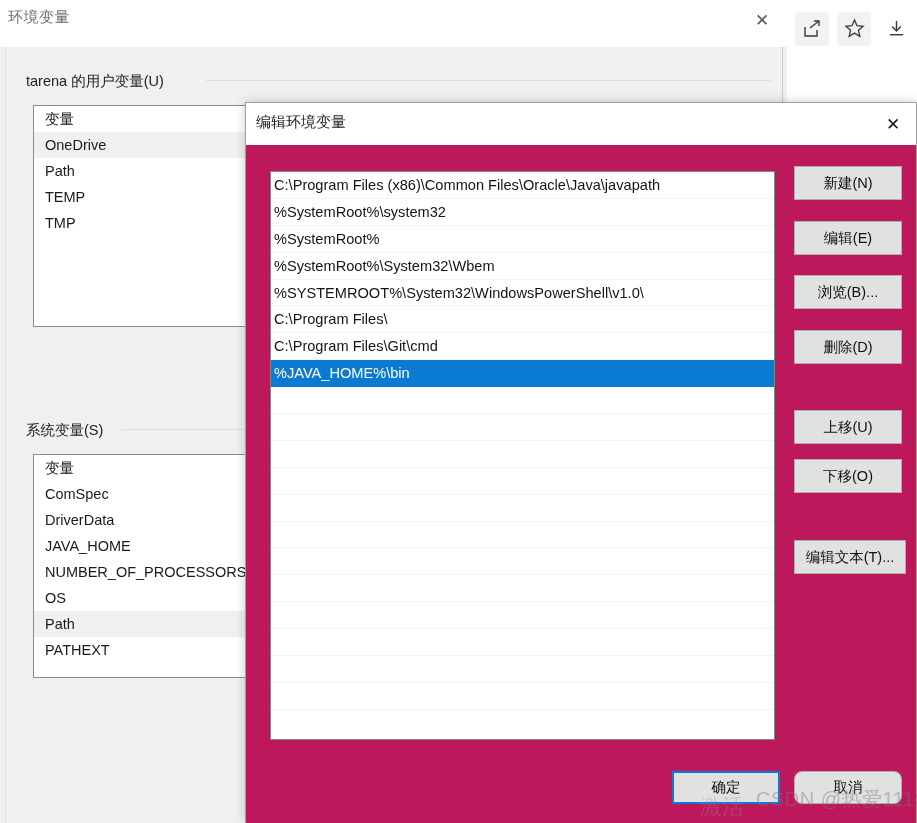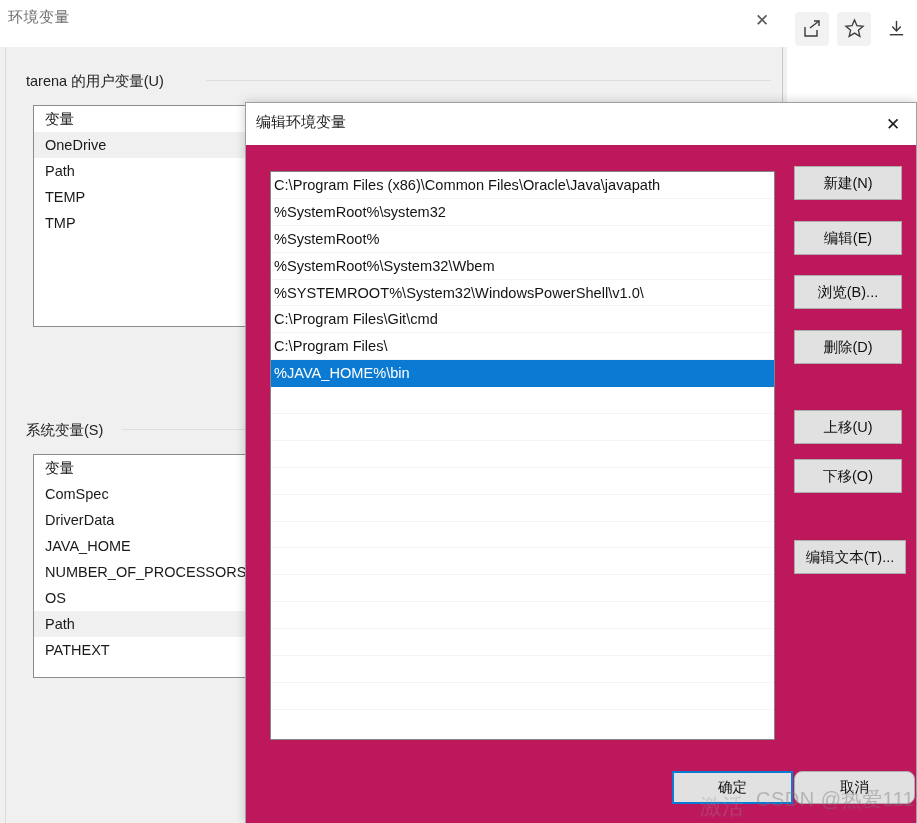--- a/index.html
+++ b/index.html
@@ -222,21 +222,21 @@
 
   .footer-buttons {
     position: absolute;
     left: 0;
     bottom: 12px;
     width: 100%;
     height: 40px;
   }
   .foot-btn {
     position: absolute;
-    width: 121px;
+    width: 108px;
     height: 33px;
     background: #e1e1e1;
     border: 1px solid #adadad;
     font-size: 14.5px;
     color: #101010;
     display: flex;
     align-items: center;
     justify-content: center;
     box-sizing: border-box;
     font-family: "Liberation Sans", "DejaVu Sans", sans-serif;
@@ -336,22 +336,22 @@
       <div class="dlg-title-text">编辑环境变量</div>
       <div class="dlg-close">✕</div>
     </div>
 
     <div class="path-list">
       <div class="path-row">C:\Program Files (x86)\Common Files\Oracle\Java\javapath</div>
       <div class="path-row">%SystemRoot%\system32</div>
       <div class="path-row">%SystemRoot%</div>
       <div class="path-row">%SystemRoot%\System32\Wbem</div>
       <div class="path-row">%SYSTEMROOT%\System32\WindowsPowerShell\v1.0\</div>
+      <div class="path-row">C:\Program Files\</div>
       <div class="path-row">C:\Program Files\Git\cmd</div>
-      <div class="path-row">C:\Program Files\</div>
       <div class="path-row selected">%JAVA_HOME%\bin</div>
       <div class="path-row empty">&nbsp;</div>
       <div class="path-row empty">&nbsp;</div>
       <div class="path-row empty">&nbsp;</div>
       <div class="path-row empty">&nbsp;</div>
       <div class="path-row empty">&nbsp;</div>
       <div class="path-row empty">&nbsp;</div>
       <div class="path-row empty">&nbsp;</div>
       <div class="path-row empty">&nbsp;</div>
       <div class="path-row empty">&nbsp;</div>

